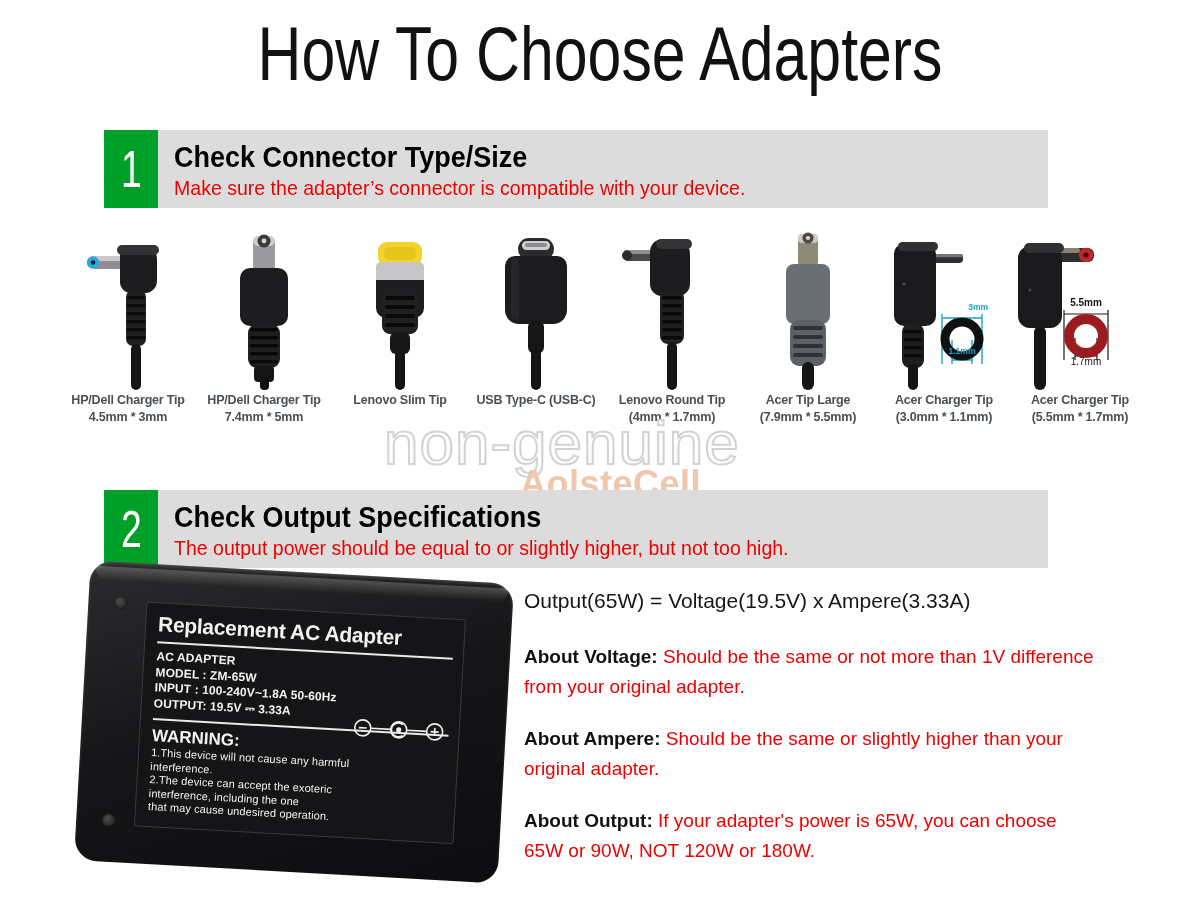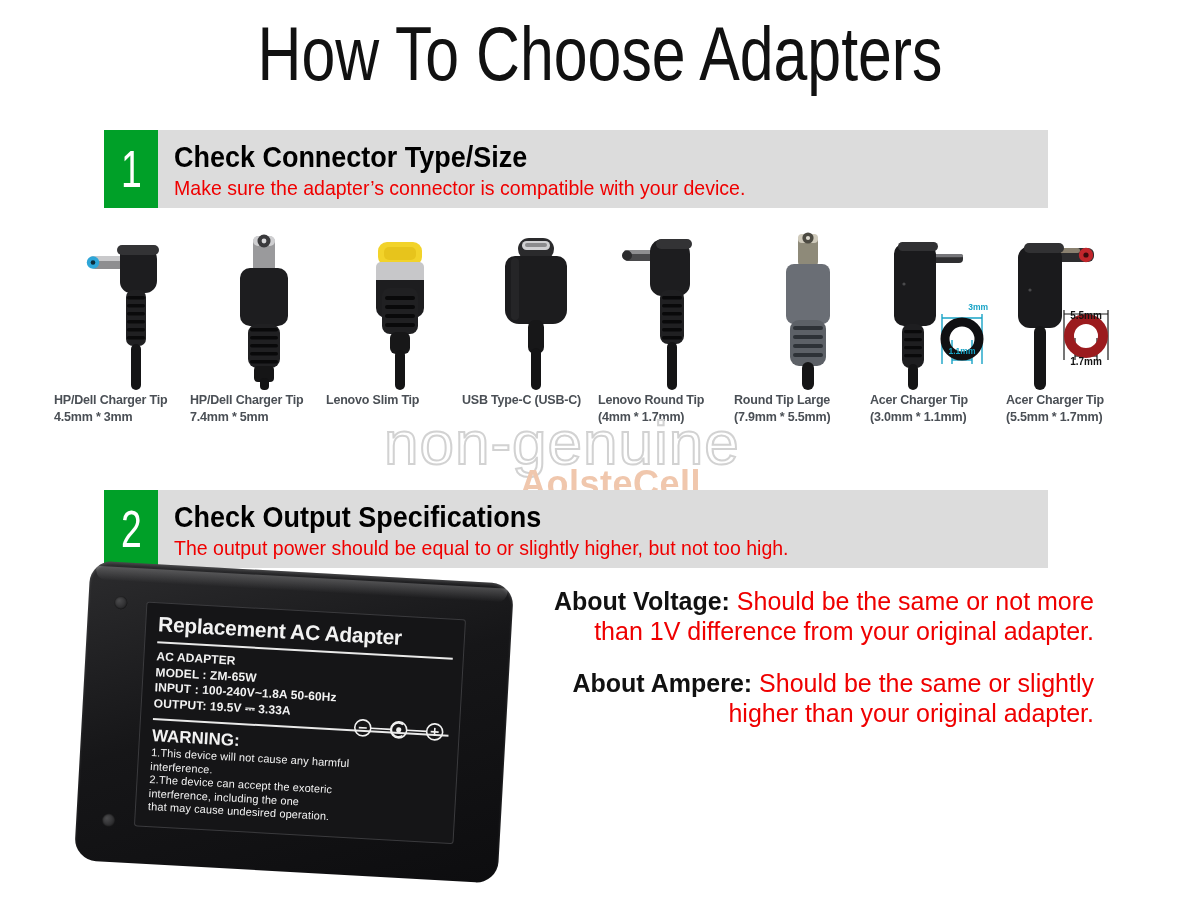--- a/index.html
+++ b/index.html
@@ -42,21 +42,21 @@
   .step-sub{
     font-size:21px;color:#ef0000;line-height:28px;
     transform:scaleX(0.93);transform-origin:0 50%;white-space:nowrap;
   }
 
   
   .gallery{position:absolute;left:60px;top:228px;width:1090px;height:215px;}
   .conn{position:absolute;top:0;width:136px;height:215px;}
   .conn .art{position:relative;width:136px;height:162px;}
   .conn .cap{
-    position:absolute;left:-6px;top:164px;width:148px;
+    position:absolute;left:-6px;top:164px;width:148px;text-align:center;
     font-size:12.5px;font-weight:bold;color:#4a4f55;line-height:17px;
     letter-spacing:-0.2px;
   }
 
   
   .wm-non{
     position:absolute;left:384px;top:412px;
     font-size:62px;font-weight:normal;line-height:62px;
     color:transparent;-webkit-text-stroke:2px #d2d2d2;
     letter-spacing:1px;white-space:nowrap;pointer-events:none;
@@ -94,21 +94,21 @@
   .lbl-title{font-size:21px;font-weight:bold;letter-spacing:-0.3px;line-height:25px;white-space:nowrap;}
   .rule{height:2px;background:#e9e9e9;margin:5px 0 6px 0;}
   .spec{font-size:12px;line-height:15.5px;font-weight:bold;letter-spacing:.1px;white-space:nowrap;}
   .polarity{position:absolute;right:14px;top:104px;width:92px;height:18px;}
   .warn-h{font-size:17px;font-weight:bold;line-height:20px;margin-top:2px;}
   .warn-l{font-size:11px;line-height:13.6px;letter-spacing:.1px;white-space:nowrap;}
 
   
   .spec-col{position:absolute;left:524px;top:586px;width:570px;}
   .eq{font-size:21px;color:#161616;line-height:30px;margin-bottom:26px;white-space:nowrap;}
-  .para{font-size:25px;line-height:30px;margin-bottom:22px;color:#ef0000;text-align:right;}
+  .para{font-size:19px;line-height:30px;margin-bottom:22px;color:#ef0000;}
   .k{color:#111;font-weight:bold;}
 </style>
 </head>
 <body>
 
 <div class="page">
 
   <div class="title">How To Choose Adapters</div>
 
   <div class="step-bar" style="top:130px;">
@@ -259,21 +259,21 @@
           <g fill="#2e3237">
             <rect x="53" y="98" width="30" height="4" rx="2"></rect>
             <rect x="53" y="107" width="30" height="4" rx="2"></rect>
             <rect x="53" y="116" width="30" height="4" rx="2"></rect>
             <rect x="53" y="125" width="30" height="4" rx="2"></rect>
           </g>
           <rect x="62" y="134" width="12" height="28" rx="6" fill="#151516"></rect>
         </svg>
       </div>
       <div class="cap">
-        <div>Round Tip Large</div>
+        <div>Acer Tip Large</div>
         <div>(7.9mm * 5.5mm)</div>
       </div>
     </div>
 
     <div class="conn" style="left:816px;">
       <div class="art">
         <svg width="136" height="162" viewBox="0 0 136 162">
           <rect x="45" y="26" width="42" height="9" rx="4" fill="#2f2f31"></rect>
           <rect x="45" y="26" width="42" height="3.2" rx="1.6" fill="#76767a"></rect>
           <circle cx="48" cy="30.5" r="4.4" fill="#18181a"></circle>
@@ -324,22 +324,22 @@
             <line x1="52" y1="82" x2="52" y2="132" stroke="#1a1a1a" stroke-width="1.2"></line>
             <line x1="96" y1="82" x2="96" y2="132" stroke="#1a1a1a" stroke-width="1.2"></line>
             <line x1="52" y1="86" x2="96" y2="86" stroke="#1a1a1a" stroke-width="1.2"></line>
             <line x1="63" y1="128" x2="85" y2="128" stroke="#1a1a1a" stroke-width="1.2"></line>
             <line x1="63" y1="110" x2="63" y2="132" stroke="#1a1a1a" stroke-width="1.2"></line>
             <line x1="85" y1="110" x2="85" y2="132" stroke="#1a1a1a" stroke-width="1.2"></line>
             <circle cx="74" cy="108" r="17" fill="none" stroke="#9b1b1e" stroke-width="10"></circle>
             <path d="M74 98 l9 10 l-9 10 l-9 -10 z" fill="#ffffff"></path>
           </g>
         </svg>
-        <div style="position:absolute;left:46px;top:82px;width:56px;text-align:center;font-size:10px;font-weight:bold;color:#141414;">5.5mm</div>
-        <div style="position:absolute;left:46px;top:128px;width:56px;text-align:center;font-size:10px;font-weight:bold;color:#141414;">1.7mm</div>
+        <div style="position:absolute;left:46px;top:69px;width:56px;text-align:center;font-size:10px;font-weight:bold;color:#141414;">5.5mm</div>
+        <div style="position:absolute;left:46px;top:128px;width:56px;text-align:center;font-size:10px;font-weight:normal;color:#141414;">1.7mm</div>
       </div>
       <div class="cap">
         <div>Acer Charger Tip</div>
         <div>(5.5mm * 1.7mm)</div>
       </div>
     </div>
   </div>
 
   <div class="wm-non">non-genuine</div>
   <div class="wm-brand">AolsteCell</div>
@@ -387,24 +387,28 @@
         <div class="warn-l">1.This device will not cause any harmful</div>
         <div class="warn-l">   interference.</div>
         <div class="warn-l">2.The device  can  accept  the  exoteric</div>
         <div class="warn-l">   interference,  including  the  one</div>
         <div class="warn-l">   that may cause undesired operation.</div>
       </div>
     </div>
   </div>
 
   <div class="spec-col">
+    <div class="eq">Output(65W) = Voltage(19.5V) x Ampere(3.33A)</div>
 
     <div class="para">
       <span class="k">About Voltage:</span><span> Should be the same or not more than 1V difference from your original adapter.</span>
     </div>
 
     <div class="para">
       <span class="k">About Ampere:</span><span> Should be the same or slightly higher than your original adapter.</span>
     </div>
 
+    <div class="para">
+      <span class="k">About Output:</span><span> If your adapter's power is 65W, you can choose 65W or 90W, NOT 120W or 180W.</span>
+    </div>
   </div>
 
 </div>
 
 </body></html>

